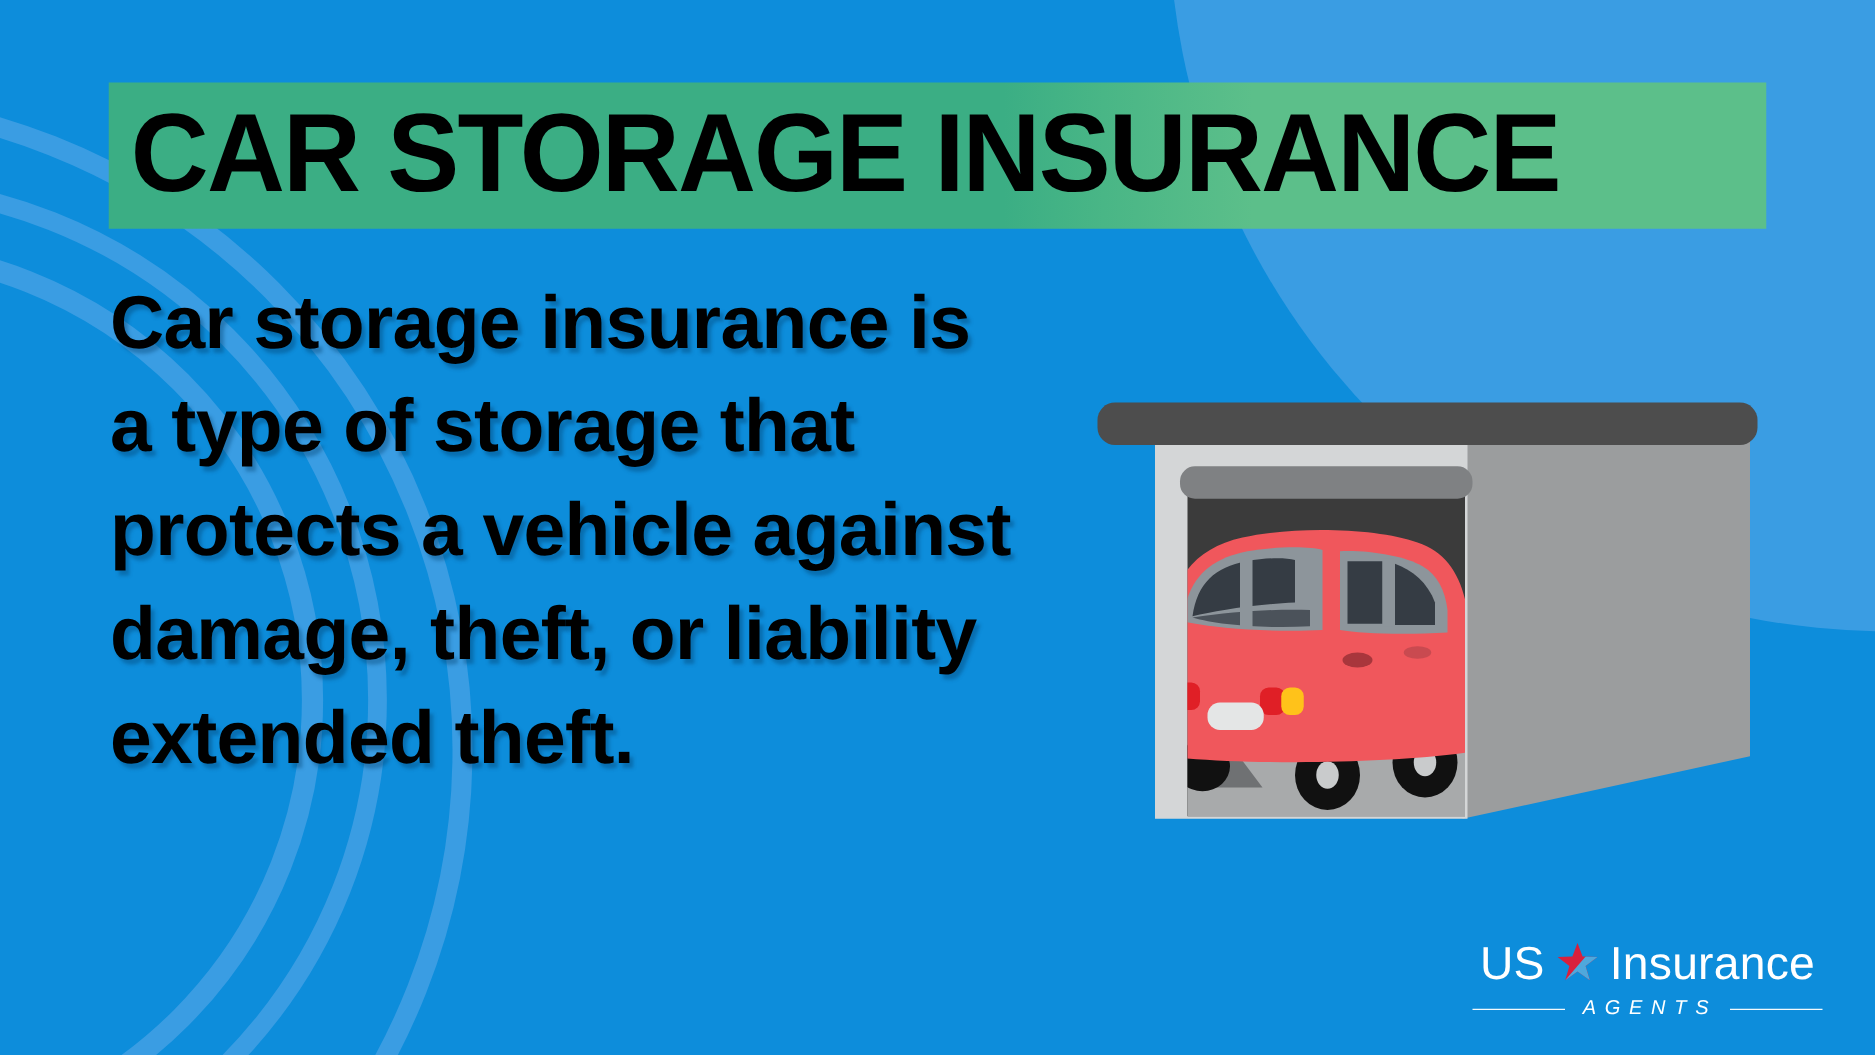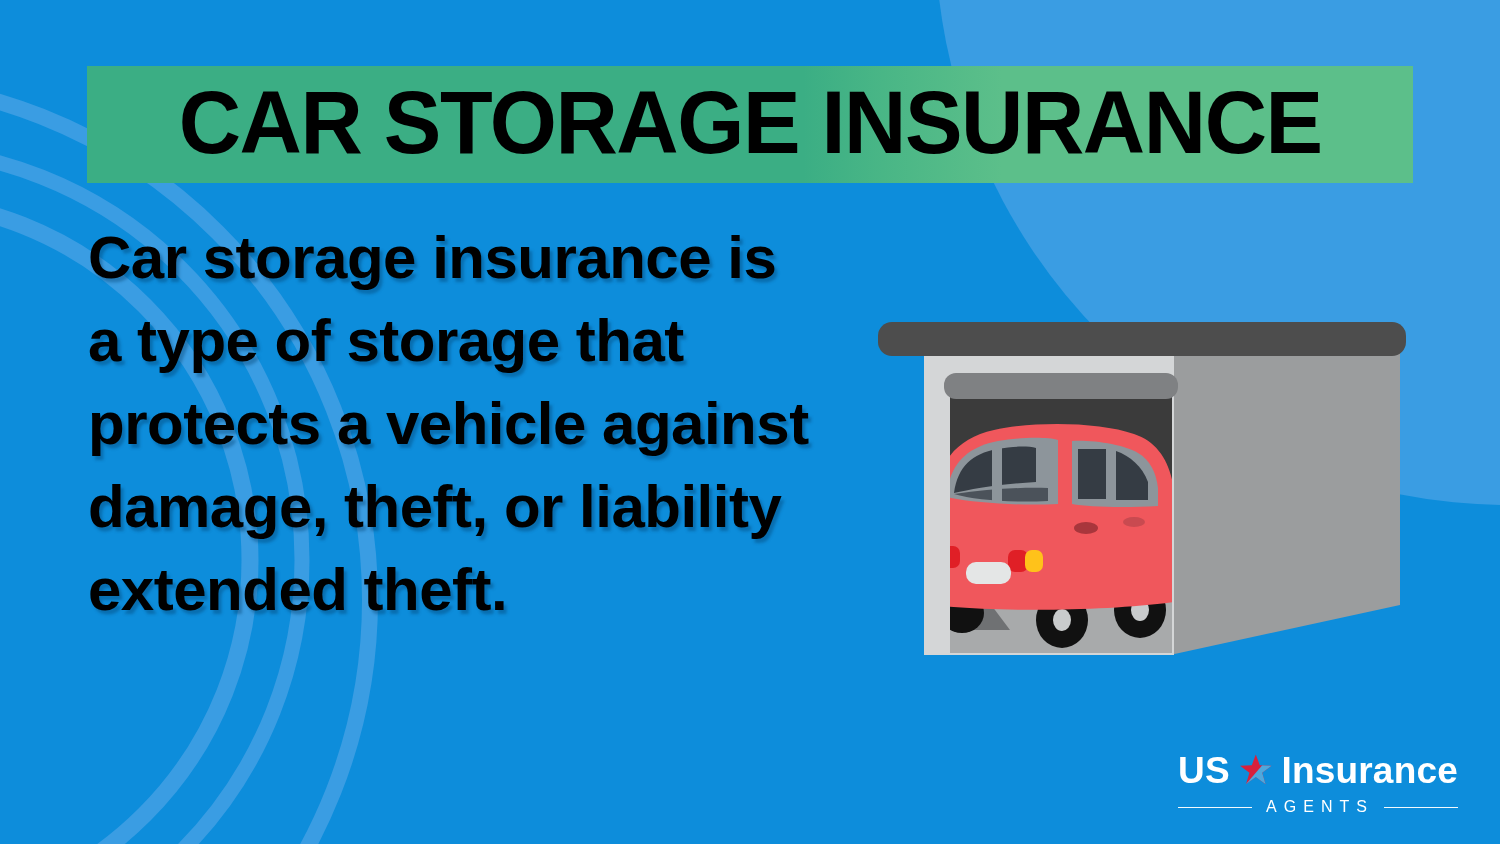--- a/index.html
+++ b/index.html
@@ -25,21 +25,21 @@
     position: absolute;
     left: 87px;
     top: 66px;
     width: 1326px;
     height: 117px;
     background: linear-gradient(to right,
         #3bae84 0%, #3bae84 54%, #49b686 60%,
         #5cbf8a 69%, #5cbf8a 100%);
     display: flex;
     align-items: center;
-    justify-content: center;
+    justify-content: flex-start;
   }
   #title-text {
     font-family: "Liberation Sans Narrow", "Liberation Sans", sans-serif;
     font-weight: 700;
     font-size: 89px;
     letter-spacing: -1.5px;
     color: #000000;
     line-height: 1;
     white-space: nowrap;
     transform: scaleX(0.97);
@@ -87,32 +87,33 @@
   #logo-main {
     display: flex;
     align-items: center;
     justify-content: center;
     gap: 9px;
     height: 42px;
   }
   .logo-word {
     color: #ffffff;
     font-family: "Liberation Sans", sans-serif;
-    font-weight: 700;
+    font-weight: 400;
     font-size: 37px;
     line-height: 1;
     letter-spacing: 0.2px;
   }
   #logo-star { width: 34px; height: 34px; display: block; }
   #logo-sub {
     display: flex;
     align-items: center;
     justify-content: center;
     gap: 10px;
     margin-top: 7px;
+    font-style: italic;
   }
   .logo-rule {
     height: 1px;
     background: #ffffff;
     flex: 1 1 auto;
     opacity: 0.95;
   }
   #logo-sub-text {
     color: #ffffff;
     font-family: "Liberation Sans", sans-serif;

